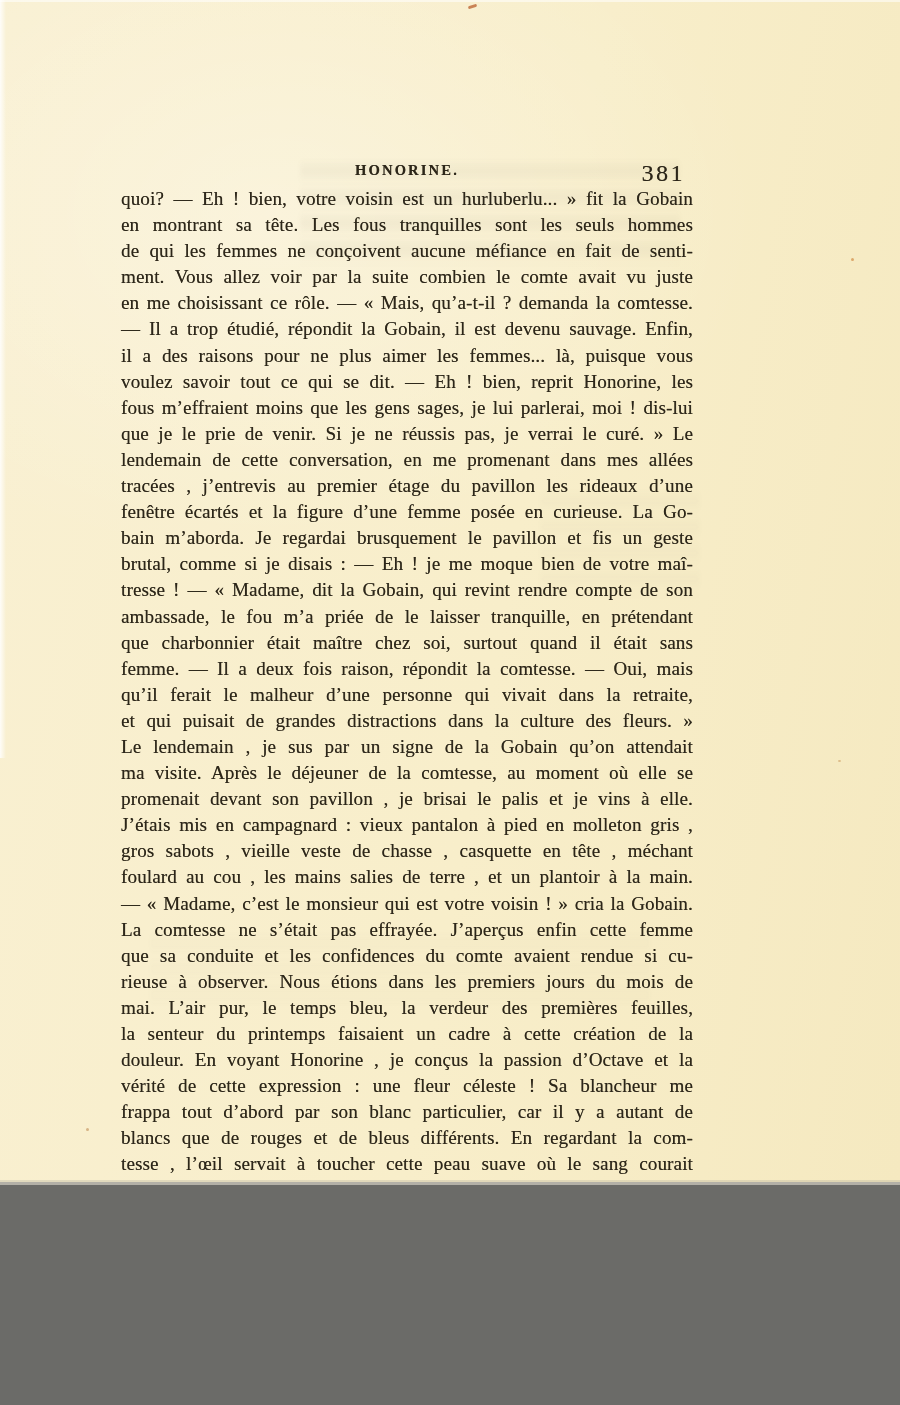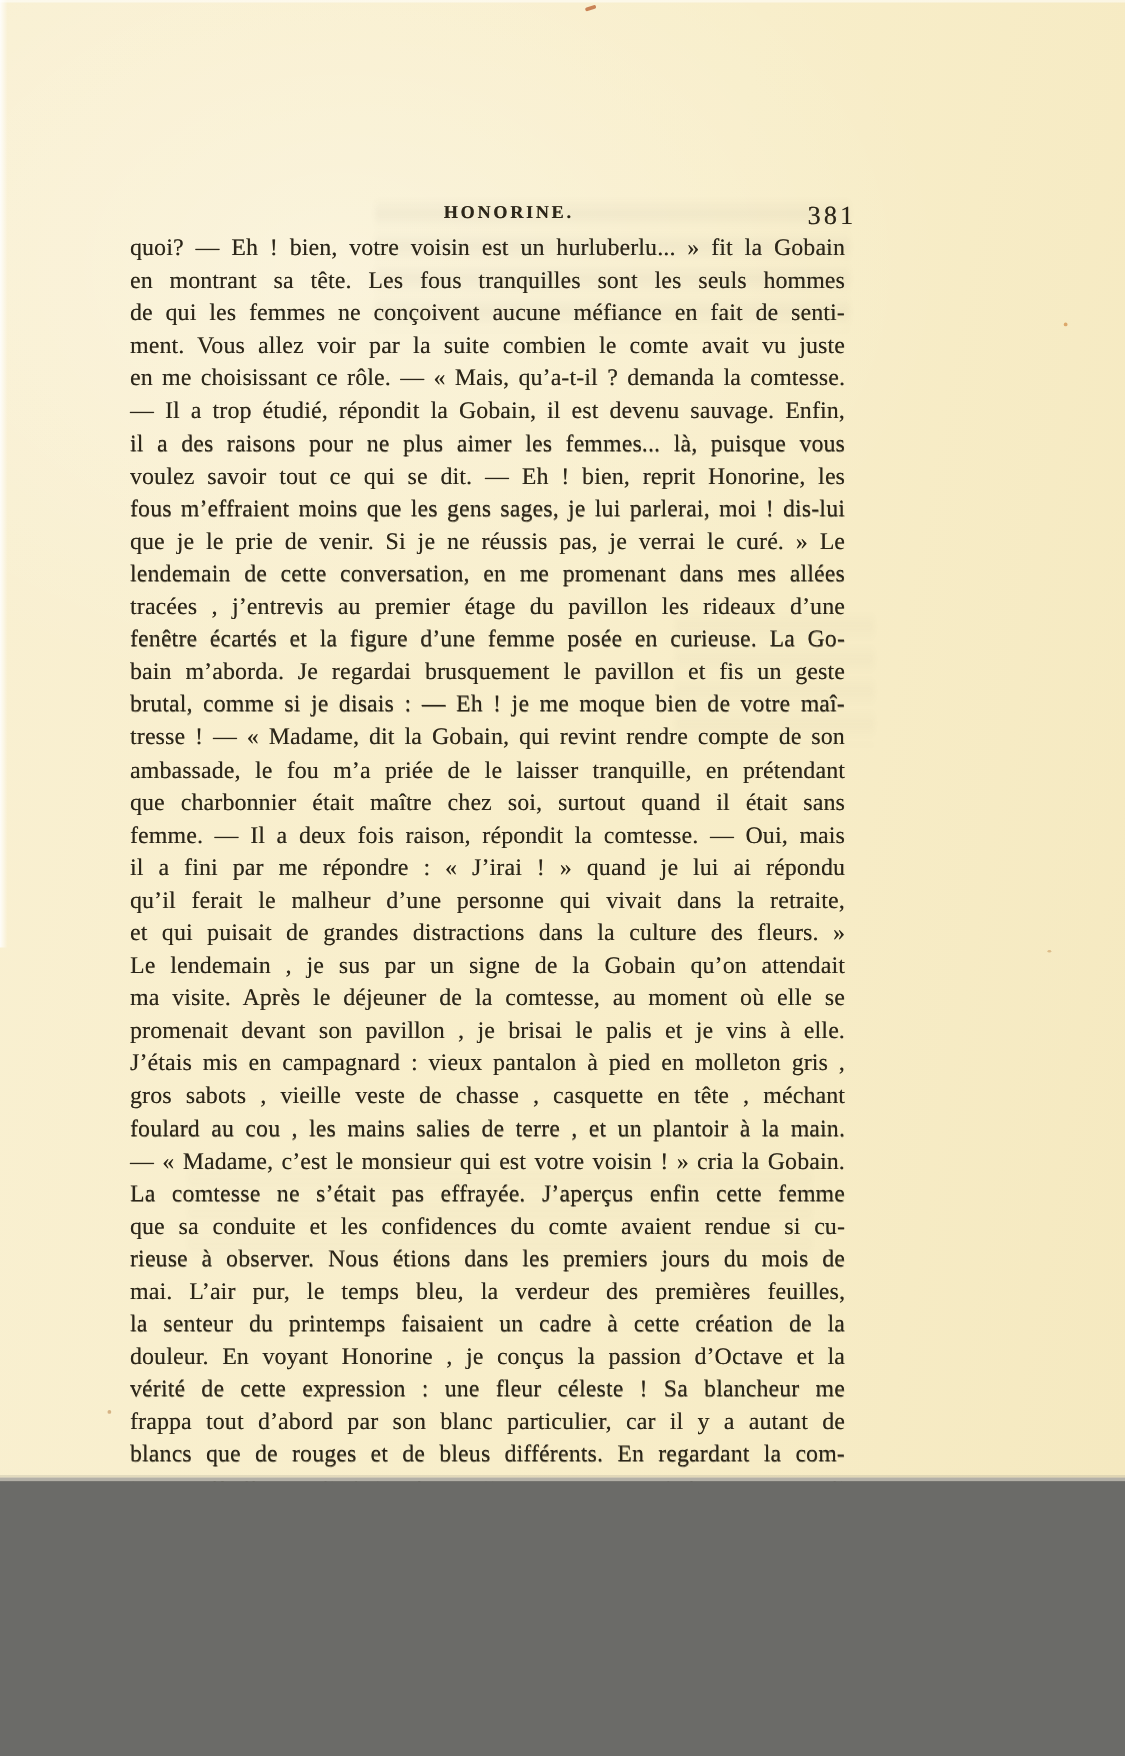--- a/index.html
+++ b/index.html
@@ -43,28 +43,28 @@
   .running-title {
     position: absolute; left: 0; right: 0; top: 2px;
     text-align: center;
     font-size: 14.5px;
     font-weight: bold;
     letter-spacing: 2.2px;
     text-shadow: 0.2px 0.2px 0.4px rgba(44,38,25,0.65);
   }
   .page-number {
     position: absolute; right: 8px; top: 0;
-    font-size: 21px;
+    font-size: 24px;
     letter-spacing: 2.5px;
     text-shadow: 0.2px 0.2px 0.4px rgba(44,38,25,0.6);
   }
   
   .textblock {
     position: absolute;
-    top: 186px; left: 104px; width: 572px;
+    top: 186px; left: 121px; width: 572px;
   }
   .bodyline {
     height: 26.1px;
     line-height: 26.1px;
     font-size: 19px;
     letter-spacing: 0.15px;
     white-space: nowrap;
     overflow: visible;
     text-shadow: 0.2px 0.2px 0.35px rgba(44,38,25,0.6);
   }
@@ -121,21 +121,20 @@
       <div class="bodyline" style="word-spacing: 4.53px;"><span>que je le prie de venir. Si je ne réussis pas, je verrai le curé. » Le</span></div>
       <div class="bodyline" style="word-spacing: 5.98px;"><span>lendemain de cette conversation, en me promenant dans mes allées</span></div>
       <div class="bodyline" style="word-spacing: 6.55px;"><span>tracées , j’entrevis au premier étage du pavillon les rideaux d’une</span></div>
       <div class="bodyline" style="word-spacing: 5.16px;"><span>fenêtre écartés et la figure d’une femme posée en curieuse. La Go-</span></div>
       <div class="bodyline" style="word-spacing: 6.14px;"><span>bain m’aborda. Je regardai brusquement le pavillon et fis un geste</span></div>
       <div class="bodyline" style="word-spacing: 3.42px;"><span>brutal, comme si je disais : — Eh ! je me moque bien de votre maî-</span></div>
       <div class="bodyline" style="word-spacing: 3px;"><span>tresse ! — « Madame, dit la Gobain, qui revint rendre compte de son</span></div>
       <div class="bodyline" style="word-spacing: 6.5px;"><span>ambassade, le fou m’a priée de le laisser tranquille, en prétendant</span></div>
       <div class="bodyline" style="word-spacing: 7.83px;"><span>que charbonnier était maître chez soi, surtout quand il était sans</span></div>
       <div class="bodyline" style="word-spacing: 4.38px;"><span>femme. — Il a deux fois raison, répondit la comtesse. — Oui, mais</span></div>
-      <div class="bodyline" style="word-spacing: 7px;"><span>il a fini par me répondre : « J’irai ! » quand je lui ai répondu</span></div>
       <div class="bodyline" style="word-spacing: 7.6px;"><span>qu’il ferait le malheur d’une personne qui vivait dans la retraite,</span></div>
       <div class="bodyline" style="word-spacing: 6.56px;"><span>et qui puisait de grandes distractions dans la culture des fleurs. »</span></div>
       <div class="bodyline" style="word-spacing: 6.91px;"><span>Le lendemain , je sus par un signe de la Gobain qu’on attendait</span></div>
       <div class="bodyline" style="word-spacing: 5.35px;"><span>ma visite. Après le déjeuner de la comtesse, au moment où elle se</span></div>
       <div class="bodyline" style="word-spacing: 5.66px;"><span>promenait devant son pavillon , je brisai le palis et je vins à elle.</span></div>
       <div class="bodyline" style="word-spacing: 3.77px;"><span>J’étais mis en campagnard : vieux pantalon à pied en molleton gris ,</span></div>
       <div class="bodyline" style="word-spacing: 6.34px;"><span>gros sabots , vieille veste de chasse , casquette en tête , méchant</span></div>
       <div class="bodyline" style="word-spacing: 4.16px;"><span>foulard au cou , les mains salies de terre , et un plantoir à la main.</span></div>
       <div class="bodyline" style="word-spacing: 1.81px;"><span>— « Madame, c’est le monsieur qui est votre voisin ! » cria la Gobain.</span></div>
       <div class="bodyline" style="word-spacing: 8.25px;"><span>La comtesse ne s’était pas effrayée. J’aperçus enfin cette femme</span></div>

